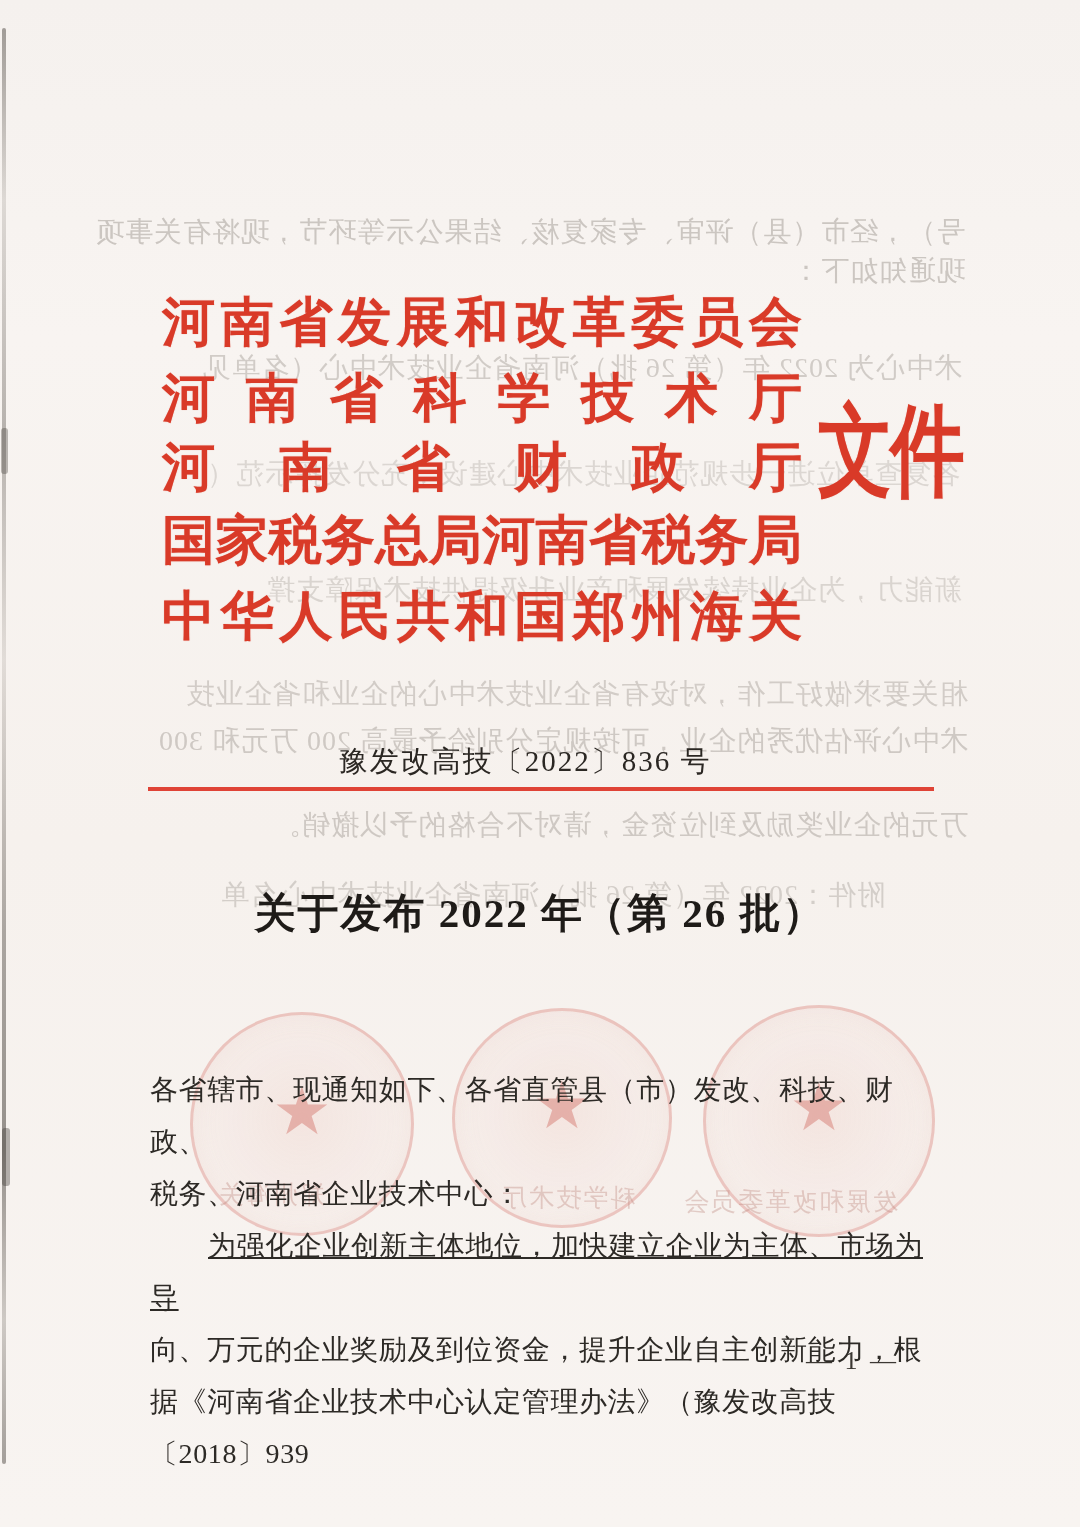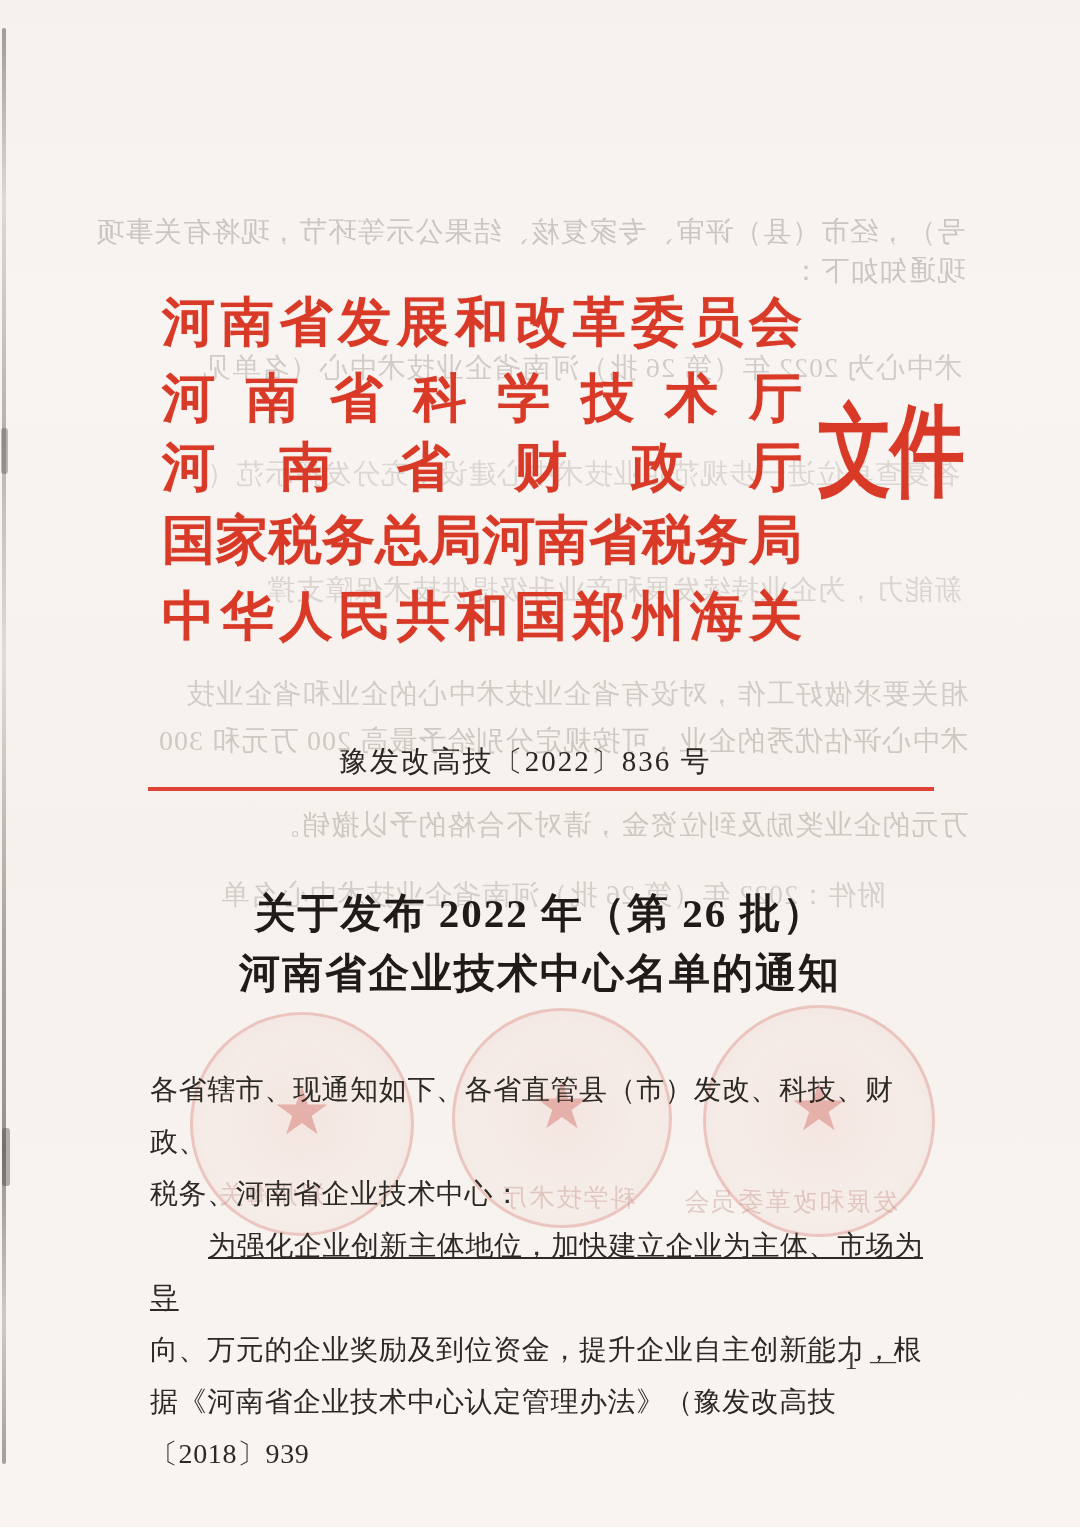--- a/index.html
+++ b/index.html
@@ -198,21 +198,20 @@
         <span>关</span>
       </div>
   </div>
   <div class="doc-type">文件</div>
 
   <div class="doc-number">豫发改高技〔2022〕836 号</div>
 
   <div class="red-rule"></div>
 
   <div class="title-line tl1">关于发布 2022 年（第 26 批）</div>
-  <div class="title-line tl2">河南省企业技术中心名单的通知</div>
 
   <div class="body-block">
     <div>各省辖市、现通知如下、各省直管县（市）发改、科技、财政、</div>
     <div>税务、河南省企业技术中心：</div>
     <div class="para-indent">为强化企业创新主体地位，加快建立企业为主体、市场为导</div>
     <div>向、万元的企业奖励及到位资金，提升企业自主创新能力，根</div>
     <div>据《河南省企业技术中心认定管理办法》（豫发改高技〔2018〕939</div>
   </div>
 
   <div class="page-number">— 1 —</div>

